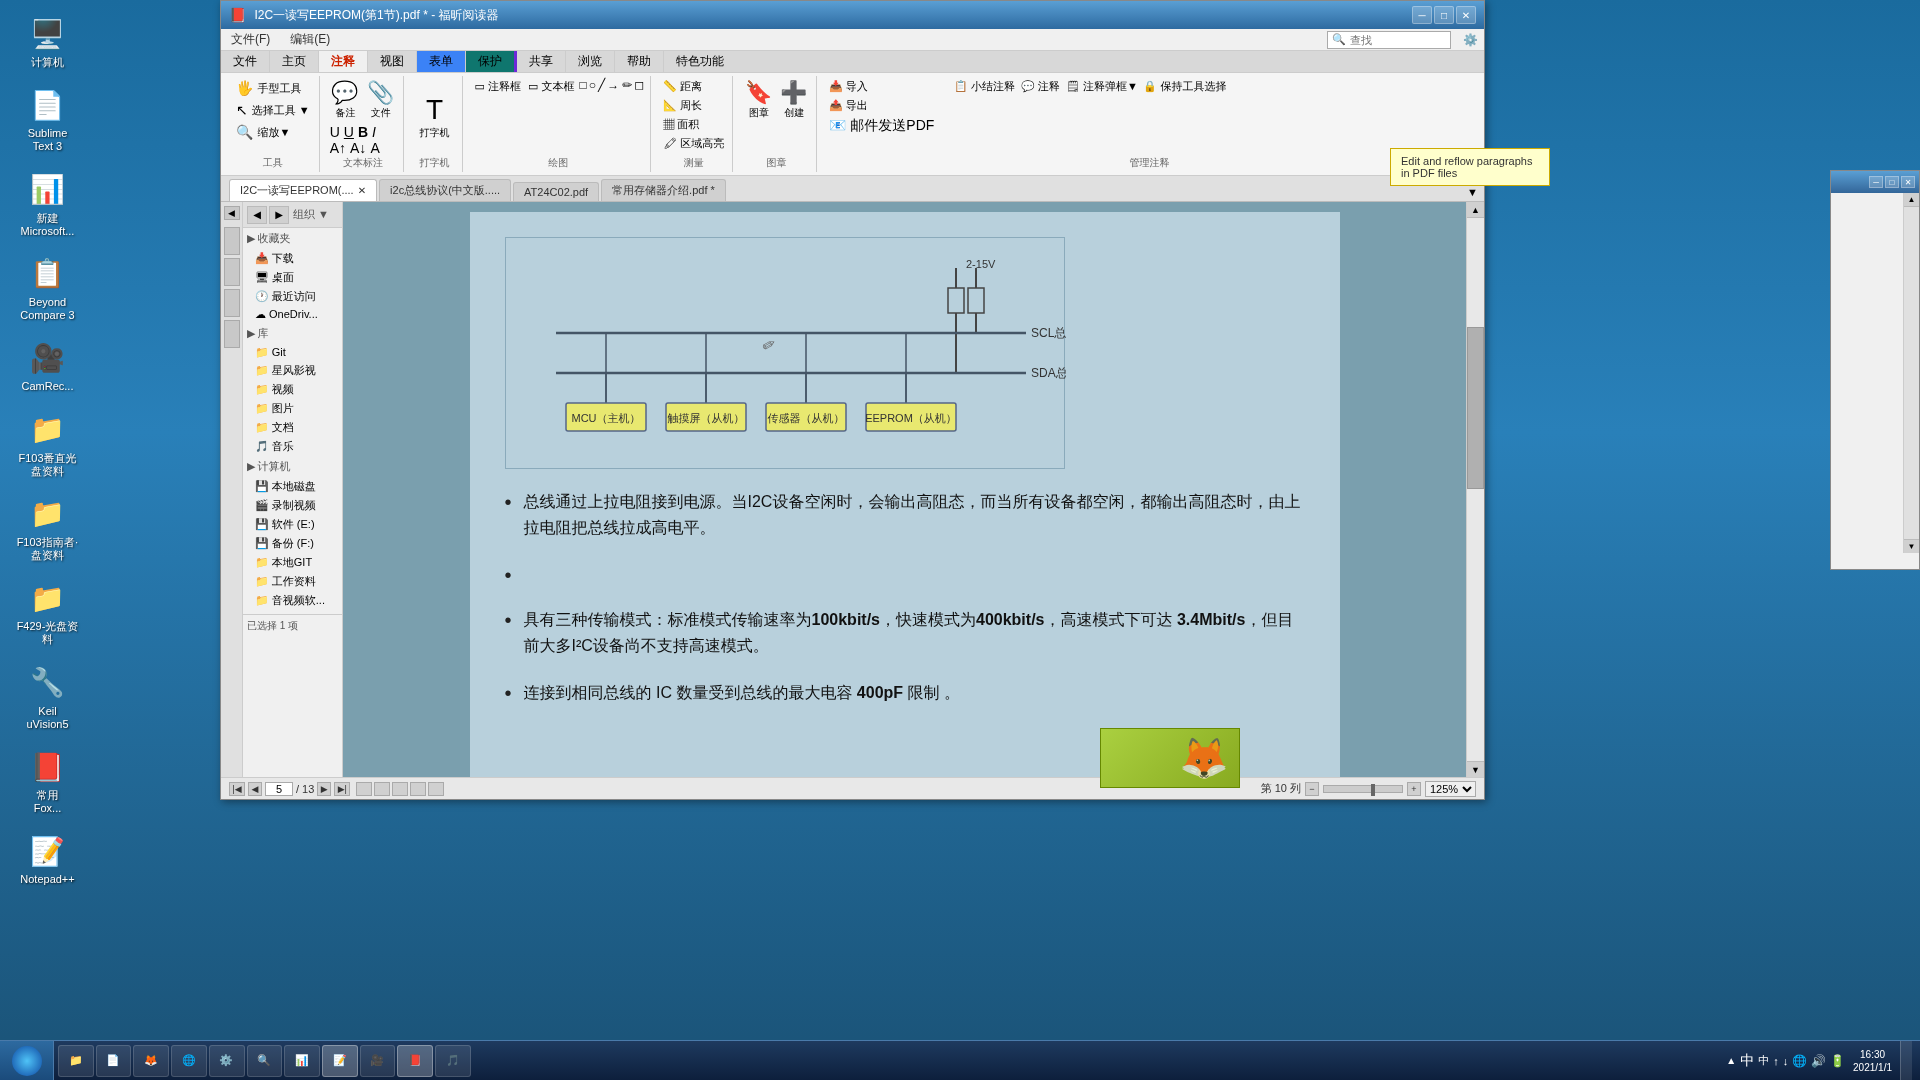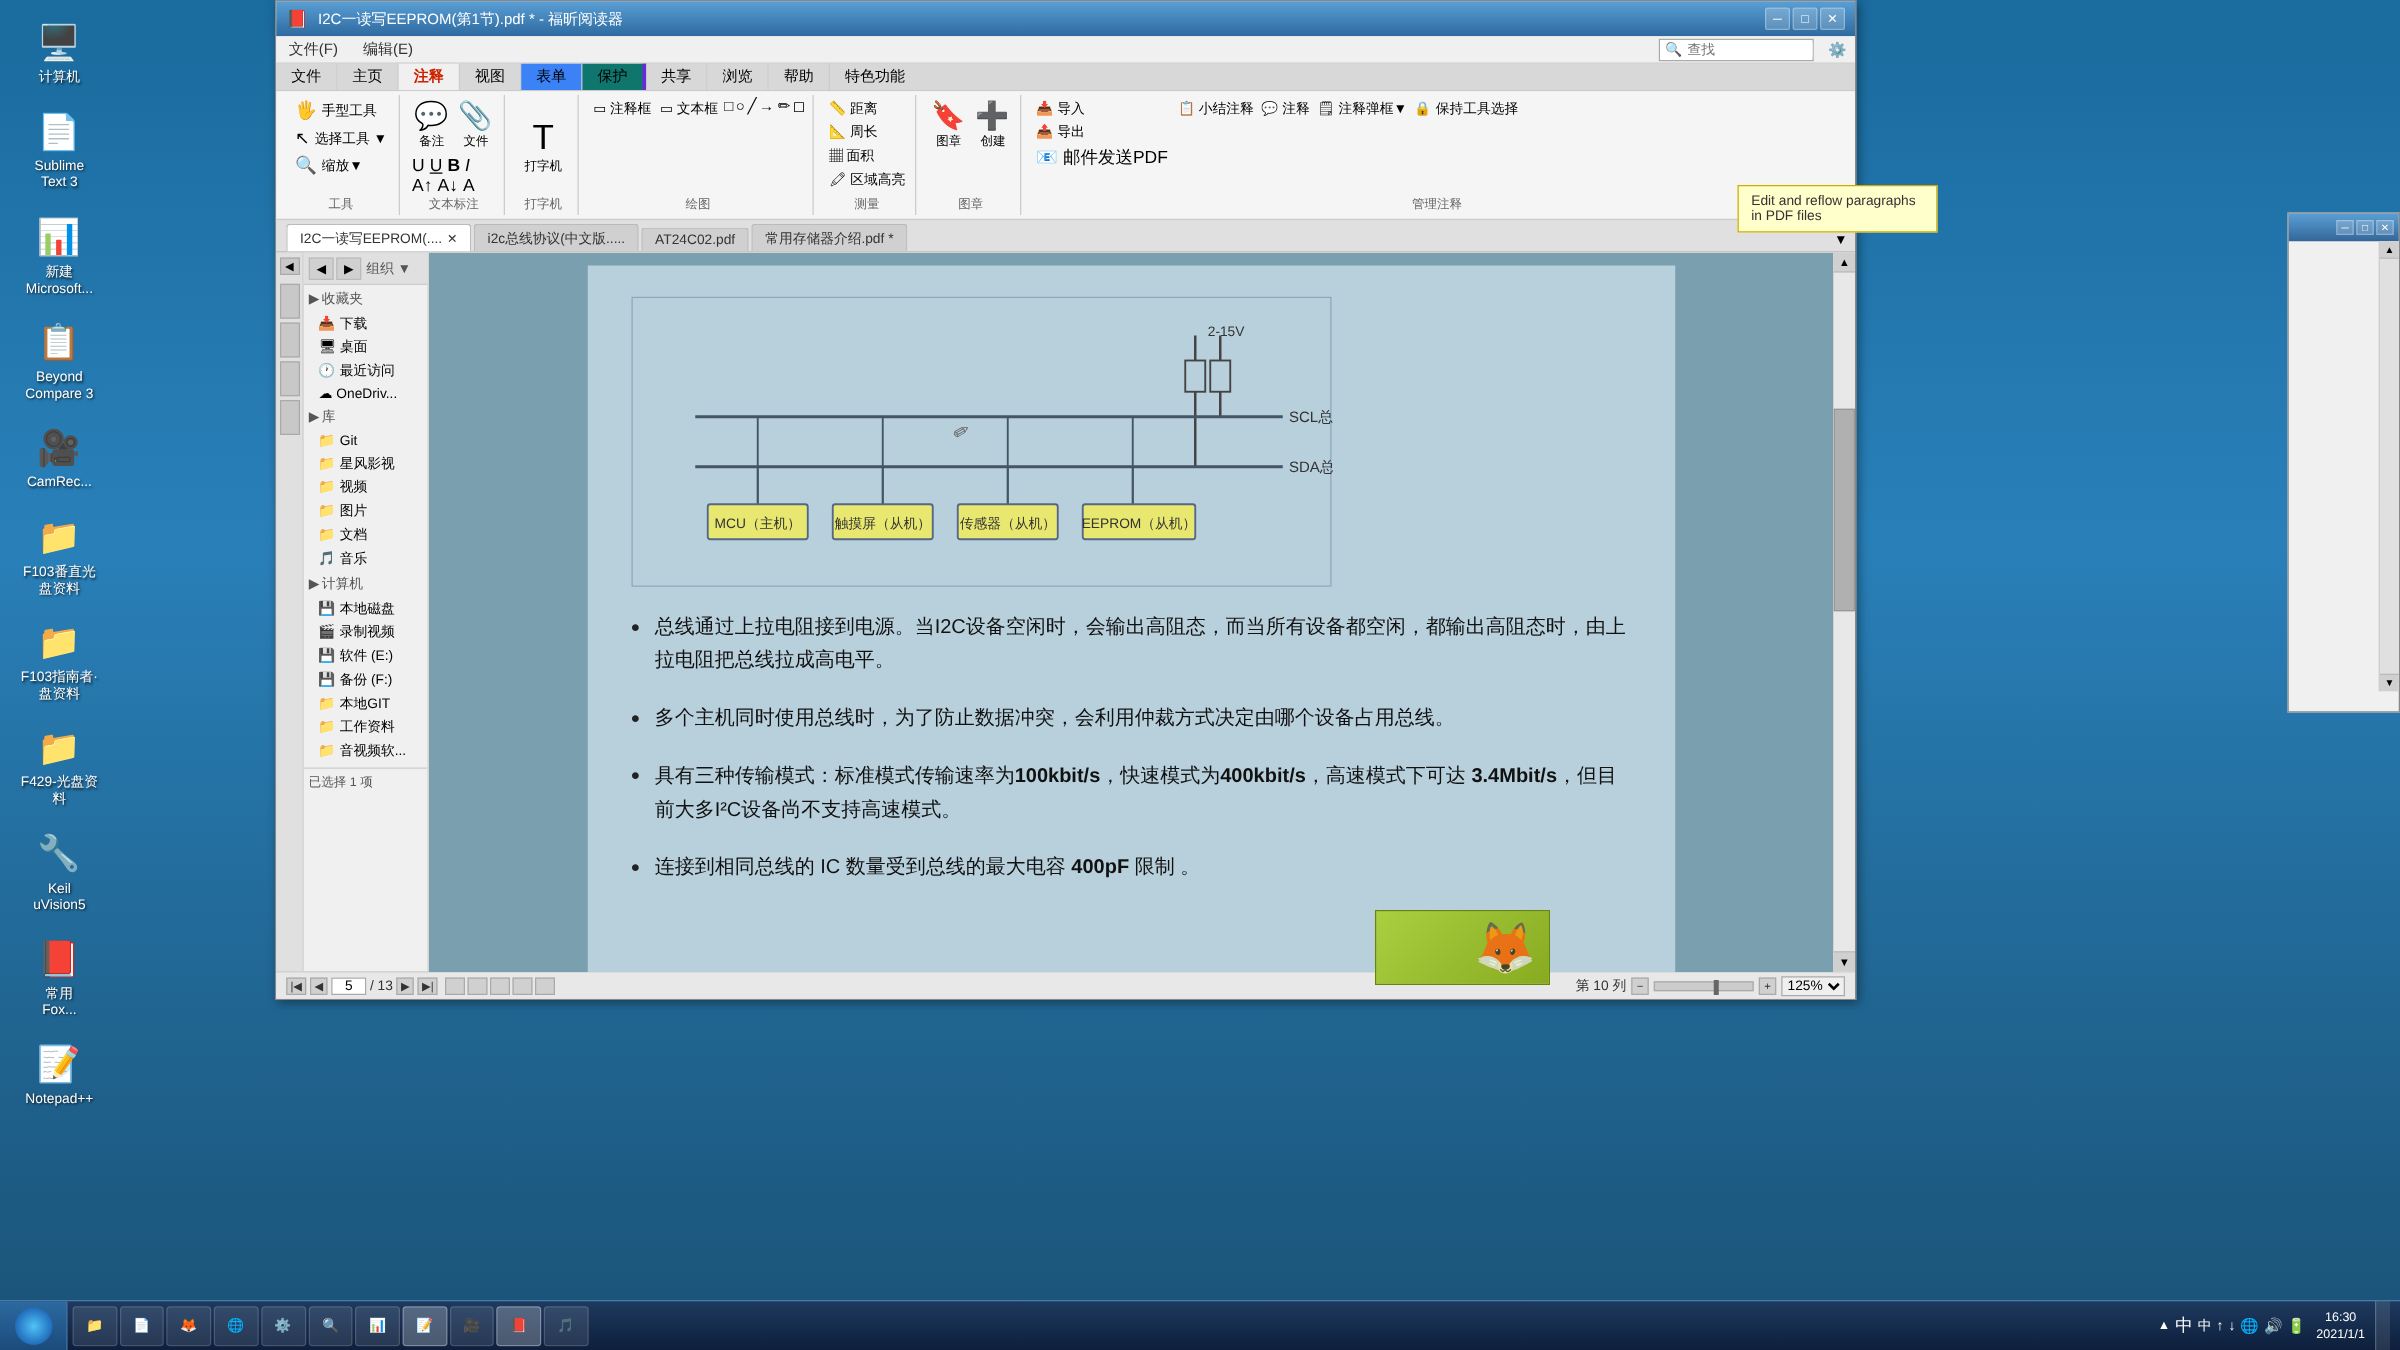--- a/index.html
+++ b/index.html
@@ -198,21 +198,21 @@
           </div>
           <div style="display: flex; flex-direction: column; align-items: center; cursor: pointer; padding: 2px;">
             <span style="font-size: 22px;">➕</span>
             <span style="font-size: 10px;">创建</span>
           </div>
         </div>
         <div style="font-size: 10px; color: #666; text-align: center;">图章</div>
       </div>
 
       <div style="display: flex; flex-direction: column; padding: 2px 6px; flex: 1;">
-        <div style="display: flex; gap: 4px; flex: 1;">
+        <div style="display: flex; gap: 16px; flex: 1;">
           <div style="display: flex; flex-direction: column; gap: 2px;">
             <div style="font-size: 11px; cursor: pointer; padding: 1px 2px;">📥 导入</div>
             <div style="font-size: 11px; cursor: pointer; padding: 1px 2px;">📤 导出</div>
             <div style="font-size: 14px; cursor: pointer; padding: 1px 2px;">📧 邮件发送PDF</div>
           </div>
           <div style="display: flex; flex-direction: row; gap: 2px;">
             <div style="font-size: 11px; cursor: pointer; padding: 1px 2px;">📋 小结注释</div>
             <div style="font-size: 11px; cursor: pointer; padding: 1px 2px;">💬 注释</div>
             <div style="font-size: 11px; cursor: pointer; padding: 1px 2px;">🗒 注释弹框▼</div>
             <div style="font-size: 11px; cursor: pointer; padding: 1px 2px;">🔒 保持工具选择</div>
@@ -344,21 +344,20 @@
 
           <div style="margin: 10px 0;">
 
             <div style="display: flex; gap: 12px; margin-bottom: 20px; align-items: flex-start;">
               <span style="font-size: 20px; color: #222; flex-shrink: 0; margin-top: 2px;">•</span>
               <span style="font-size: 16px; color: #111; line-height: 1.65;">总线通过上拉电阻接到电源。当I2C设备空闲时，会输出高阻态，而当所有设备都空闲，都输出高阻态时，由上拉电阻把总线拉成高电平。</span>
             </div>
 
             <div style="display: flex; gap: 12px; margin-bottom: 20px; align-items: flex-start;">
               <span style="font-size: 20px; color: #222; flex-shrink: 0; margin-top: 2px;">•</span>
-              <span style="font-size: 16px; color: #111; line-height: 1.65;">多个主机同时使用总线时，为了防止数据冲突，会利用仲裁方式决定由哪个设备占用总线。</span>
             </div>
 
             <div style="display: flex; gap: 12px; margin-bottom: 20px; align-items: flex-start;">
               <span style="font-size: 20px; color: #222; flex-shrink: 0; margin-top: 2px;">•</span>
               <span style="font-size: 16px; color: #111; line-height: 1.65;">具有三种传输模式：标准模式传输速率为<strong>100kbit/s</strong>，快速模式为<strong>400kbit/s</strong>，高速模式下可达 <strong>3.4Mbit/s</strong>，但目前大多I²C设备尚不支持高速模式。</span>
             </div>
 
             <div style="display: flex; gap: 12px; margin-bottom: 20px; align-items: flex-start;">
               <span style="font-size: 20px; color: #222; flex-shrink: 0; margin-top: 2px;">•</span>
               <span style="font-size: 16px; color: #111; line-height: 1.65;">连接到相同总线的 IC 数量受到总线的最大电容 <strong>400pF</strong> 限制  。</span>

